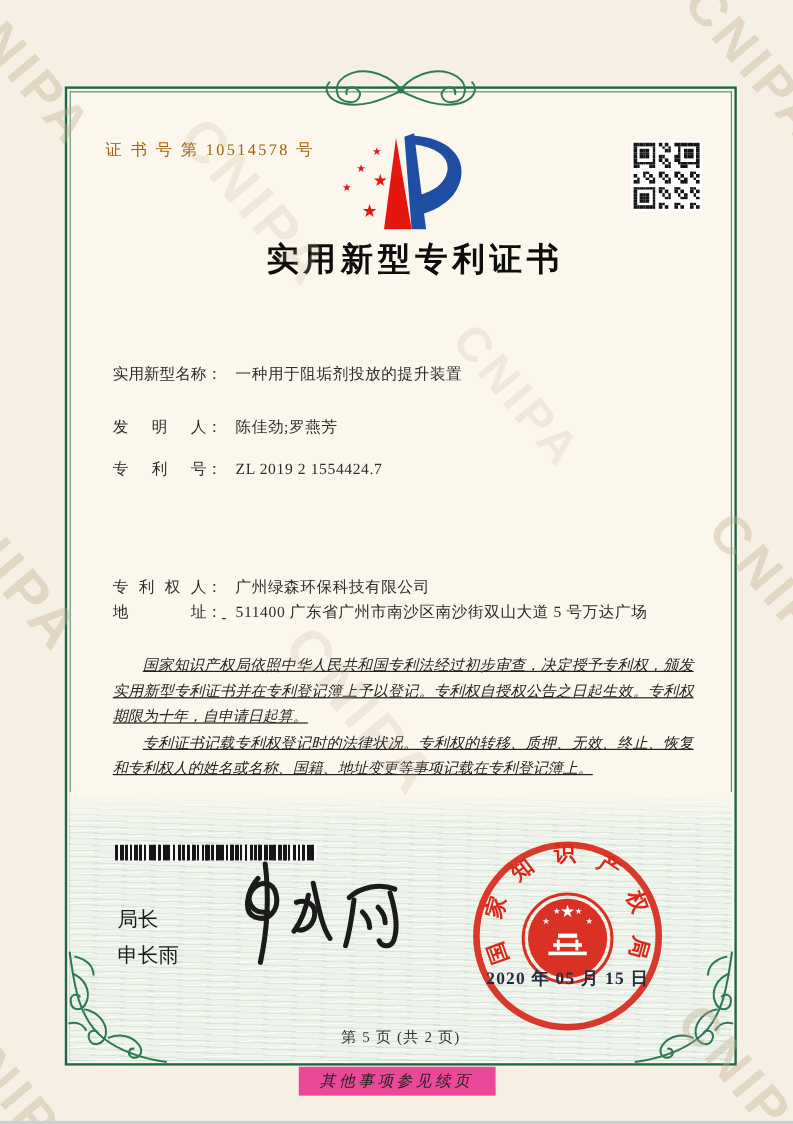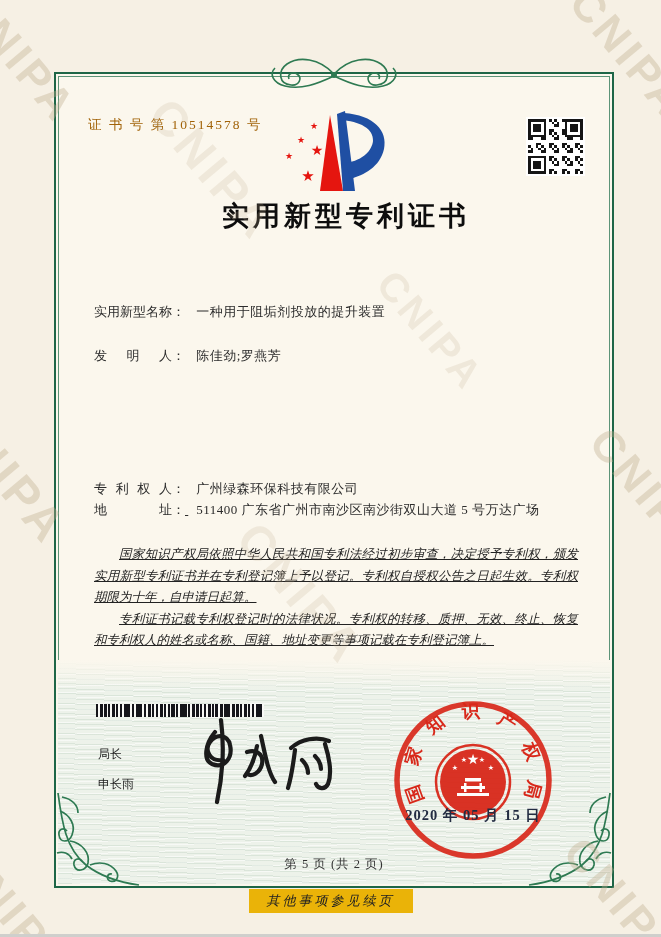--- a/index.html
+++ b/index.html
@@ -62,41 +62,41 @@
       repeating-linear-gradient(-2deg, rgba(255,255,255,0.55) 0 1px, rgba(255,255,255,0) 1px 6px);
   }
   .barcode{
     position:absolute;left:38px;top:44px;width:168px;height:13px;
     background-color:#f8f8f5;
     background-image:
       repeating-linear-gradient(90deg,#15151a 0 2px,transparent 2px 4px),
       repeating-linear-gradient(90deg,#15151a 0 1px,transparent 1px 6px),
       repeating-linear-gradient(90deg,transparent 0 9px,#15151a 9px 11px);
   }
-  .official{position:absolute;left:40px;top:80px;font-size:12px;color:#1c1c1c;line-height:30px;
-            font-family:Liberation Mono, monospace;}
+  .official{position:absolute;left:40px;top:92px;font-size:17px;color:#1c1c1c;line-height:30px;
+            font-family:Liberation Serif, serif;}
   .signature{position:absolute;left:133px;top:52px;width:170px;height:100px;}
   .seal{position:absolute;left:333px;top:38px;width:164px;height:164px;z-index:2;}
   .seal-date{
     position:absolute;left:318px;top:146px;width:194px;text-align:center;
     font-size:14.5px;font-weight:700;color:#232c42;letter-spacing:1px;z-index:3;
   }
   .page-indicator{
     position:absolute;left:0;top:196px;width:100%;text-align:center;
     font-size:12.5px;color:#333;letter-spacing:1px;
   }
   .corner-ornament{position:absolute;bottom:-3px;width:86px;height:98px;}
   .corner-ornament.left{left:-3px;}
   .corner-ornament.right{right:-3px;transform:scaleX(-1);}
   
   .continuation{
     position:absolute;left:0;top:889px;width:100%;text-align:center;z-index:2;
   }
   .continuation span{
-    display:inline-block;background:#eab308;padding:3px 18px;
+    display:inline-block;background:#ec4899;padding:3px 18px;
     font-size:13px;font-style:italic;color:#222;letter-spacing:3px;
   }
   .bottom-strip{position:absolute;left:0;right:0;bottom:0;height:3px;background:#cfcfcc;z-index:8;}
 </style>
 </head>
 <body>
 
 <div class="page">
 
   <span class="wm" style="left:-12px;top:-18px;">CNIPA</span>
@@ -581,20 +581,24 @@
 
     <div class="title">实用新型专利证书</div>
 
     <div class="field-row" style="top:208px;">
       <span class="flabel">实用新型名称</span><span class="fcolon">：</span>
       <span class="fvalue">一种用于阻垢剂投放的提升装置</span>
     </div>
     <div class="field-row" style="top:252px;">
       <span class="flabel">发明人</span><span class="fcolon">：</span>
       <span class="fvalue">陈佳劲;罗燕芳</span>
+    </div>
+    <div class="field-row" style="top:287px;">
+      <span class="flabel">专利号</span><span class="fcolon">：</span>
+      <span class="fvalue">ZL 2019 2 1554424.7</span>
     </div>
     <div class="field-row" style="top:385px;">
       <span class="flabel">专利权人</span><span class="fcolon">：</span>
       <span class="fvalue">广州绿森环保科技有限公司</span>
     </div>
     <div class="field-row" style="top:406px;text-decoration:underline;">
       <span class="flabel">地址</span><span class="fcolon">：</span>
       <span class="fvalue">511400 广东省广州市南沙区南沙街双山大道 5 号万达广场</span>
     </div>
 

